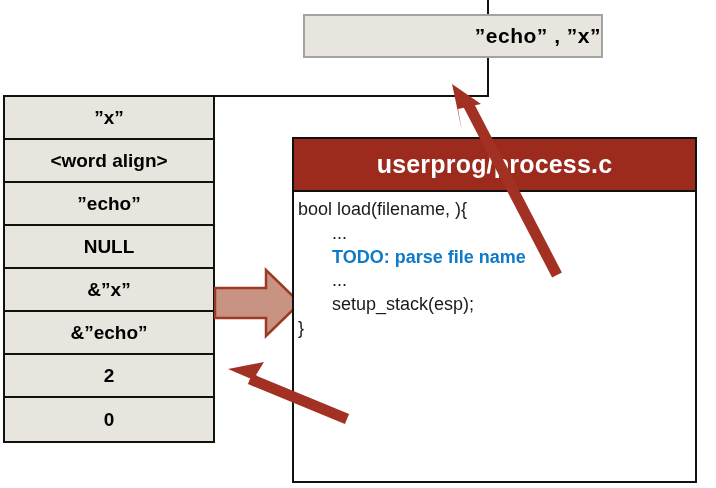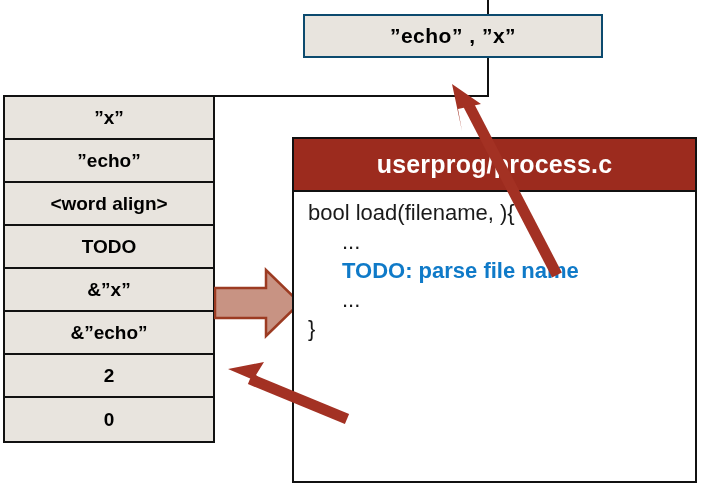--- a/index.html
+++ b/index.html
@@ -19,24 +19,24 @@
     left: 0; top: 0;
     width: 716px;
     height: 488px;
   }
 
   
   .box {
     position: absolute;
     box-sizing: border-box;
     background: #E8E4DE;
-    border: 2px solid #0c4a6e;
+    border: 2px solid #a3a3a3;
     display: flex;
     align-items: center;
-    justify-content: center;
+    justify-content: flex-end;
     text-align: center;
     color: #000000;
     font-weight: bold;
   }
 
   
   #argv-box {
     left: 303px;
     top: 14px;
     width: 300px;
@@ -90,22 +90,22 @@
     border-bottom: 2px solid #111111;
     display: flex;
     align-items: center;
     justify-content: center;
     color: #ffffff;
     font-size: 25px;
     font-weight: bold;
     letter-spacing: 0.2px;
   }
   #code-body {
-    padding: 6px 0 0 14px;
-    font-size: 22px;
+    padding: 6px 0 0 4px;
+    font-size: 18px;
     line-height: 1.32;
     color: #1a1a1a;
     font-weight: normal;
   }
   .code-line {
     white-space: pre;
   }
   .code-line.indent {
     padding-left: 34px;
   }
@@ -149,27 +149,27 @@
 
   <div id="argv-box" class="box">
     <span>”echo” , ”x”</span>
   </div>
 
   <div id="stack-table">
     <div class="stack-cell">
         <span>”x”</span>
       </div>
     <div class="stack-cell">
+        <span>&lt;word align&gt;</span>
+      </div>
+    <div class="stack-cell">
         <span>”echo”</span>
       </div>
     <div class="stack-cell">
-        <span>&lt;word align&gt;</span>
-      </div>
-    <div class="stack-cell">
-        <span>TODO</span>
+        <span>NULL</span>
       </div>
     <div class="stack-cell">
         <span>&amp;”x”</span>
       </div>
     <div class="stack-cell">
         <span>&amp;”echo”</span>
       </div>
     <div class="stack-cell">
         <span>2</span>
       </div>
@@ -184,20 +184,21 @@
 
   <div id="code-panel">
     <div id="code-header">
       <span>userprog/process.c</span>
     </div>
     <div id="code-body">
       <div class="code-line">bool load(filename, ){</div>
       <div class="code-line indent">...</div>
       <div class="code-line indent todo">TODO: parse file name</div>
       <div class="code-line indent">...</div>
+      <div class="code-line indent">setup_stack(esp);</div>
       <div class="code-line">}</div>
     </div>
   </div>
 
   <svg id="red-arrows" viewBox="0 0 716 488">
 
     <g>
       <line x1="557" y1="275" x2="466" y2="100" stroke="#A33123" stroke-width="11" stroke-linecap="butt"></line>
       <polygon points="452,84 481,104 458,109 462,131" fill="#A33123"></polygon>
     </g>

